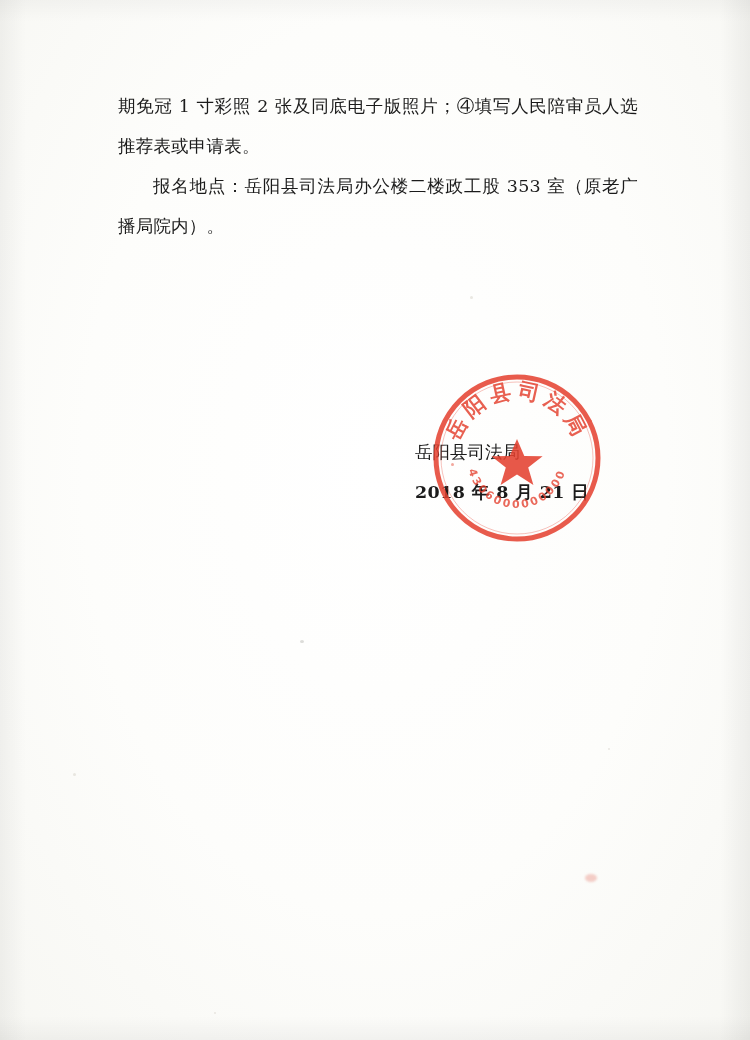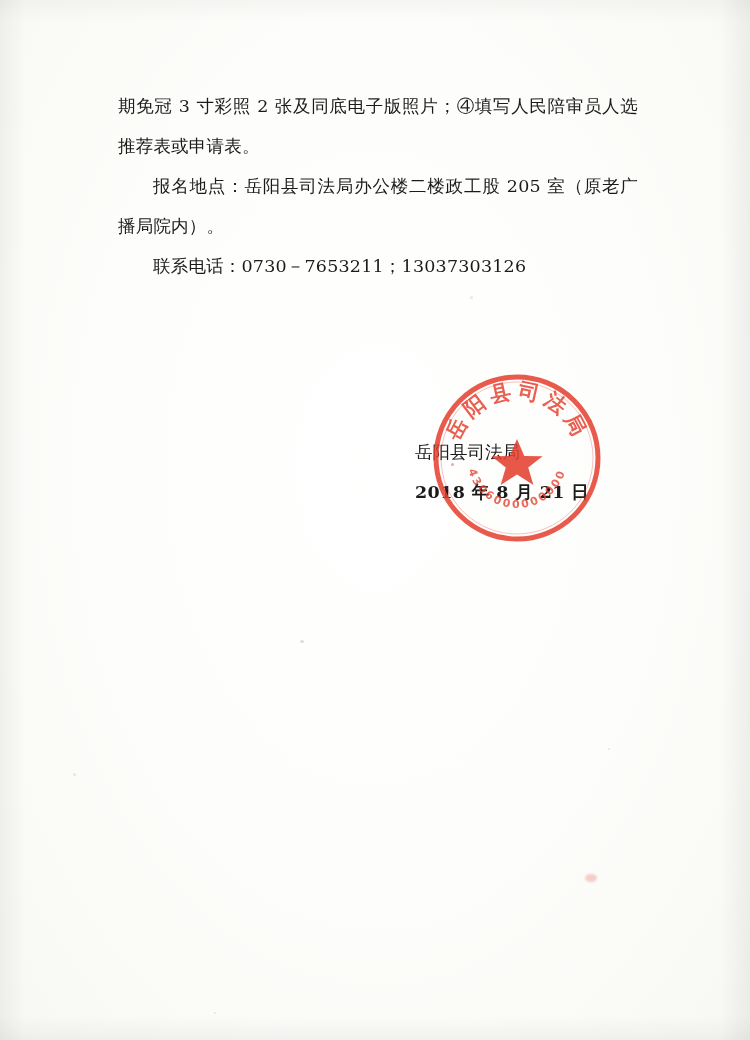--- a/index.html
+++ b/index.html
@@ -120,23 +120,22 @@
 <div id="page">
 
   <div class="speck" style="left:73px; top:773px; width:3px; height:3px;"></div>
   <div class="speck" style="left:470px; top:296px; width:3px; height:3px;"></div>
   <div class="speck" style="left:608px; top:748px; width:2px; height:2px;"></div>
   <div class="speck" style="left:214px; top:1012px; width:2px; height:2px;"></div>
   <div class="smudge" style="left:585px; top:874px; width:12px; height:8px; background:rgba(226,96,78,0.30); filter:blur(1px);"></div>
   <div class="smudge" style="left:300px; top:640px; width:4px; height:3px; background:rgba(120,120,110,0.25); filter:blur(0.5px);"></div>
 
   <div class="text-body">
-    <p class="para">期免冠 3 寸彩照 2 张及同底电子版照片；④填写人民陪审员人选推荐表或申请表。</p>
-    <p class="para indent">报名地点：岳阳县司法局办公楼二楼政工股 205 室（原老广播局院内）。</p>
-    <p class="para indent">联系电话：0730－7653211；13037303126</p>
+    <p class="para">期免冠 1 寸彩照 2 张及同底电子版照片；④填写人民陪审员人选推荐表或申请表。</p>
+    <p class="para indent">报名地点：岳阳县司法局办公楼二楼政工股 353 室（原老广播局院内）。</p>
   </div>
 
   <div class="sign-block">
     <div class="sign-line">岳阳县司法局</div>
     <div class="sign-line sign-date">2018 年 8 月 21 日</div>
   </div>
 
   <div class="seal">
     <svg width="172" height="172" viewBox="0 0 172 172" xmlns="http://www.w3.org/2000/svg">
       <defs>

